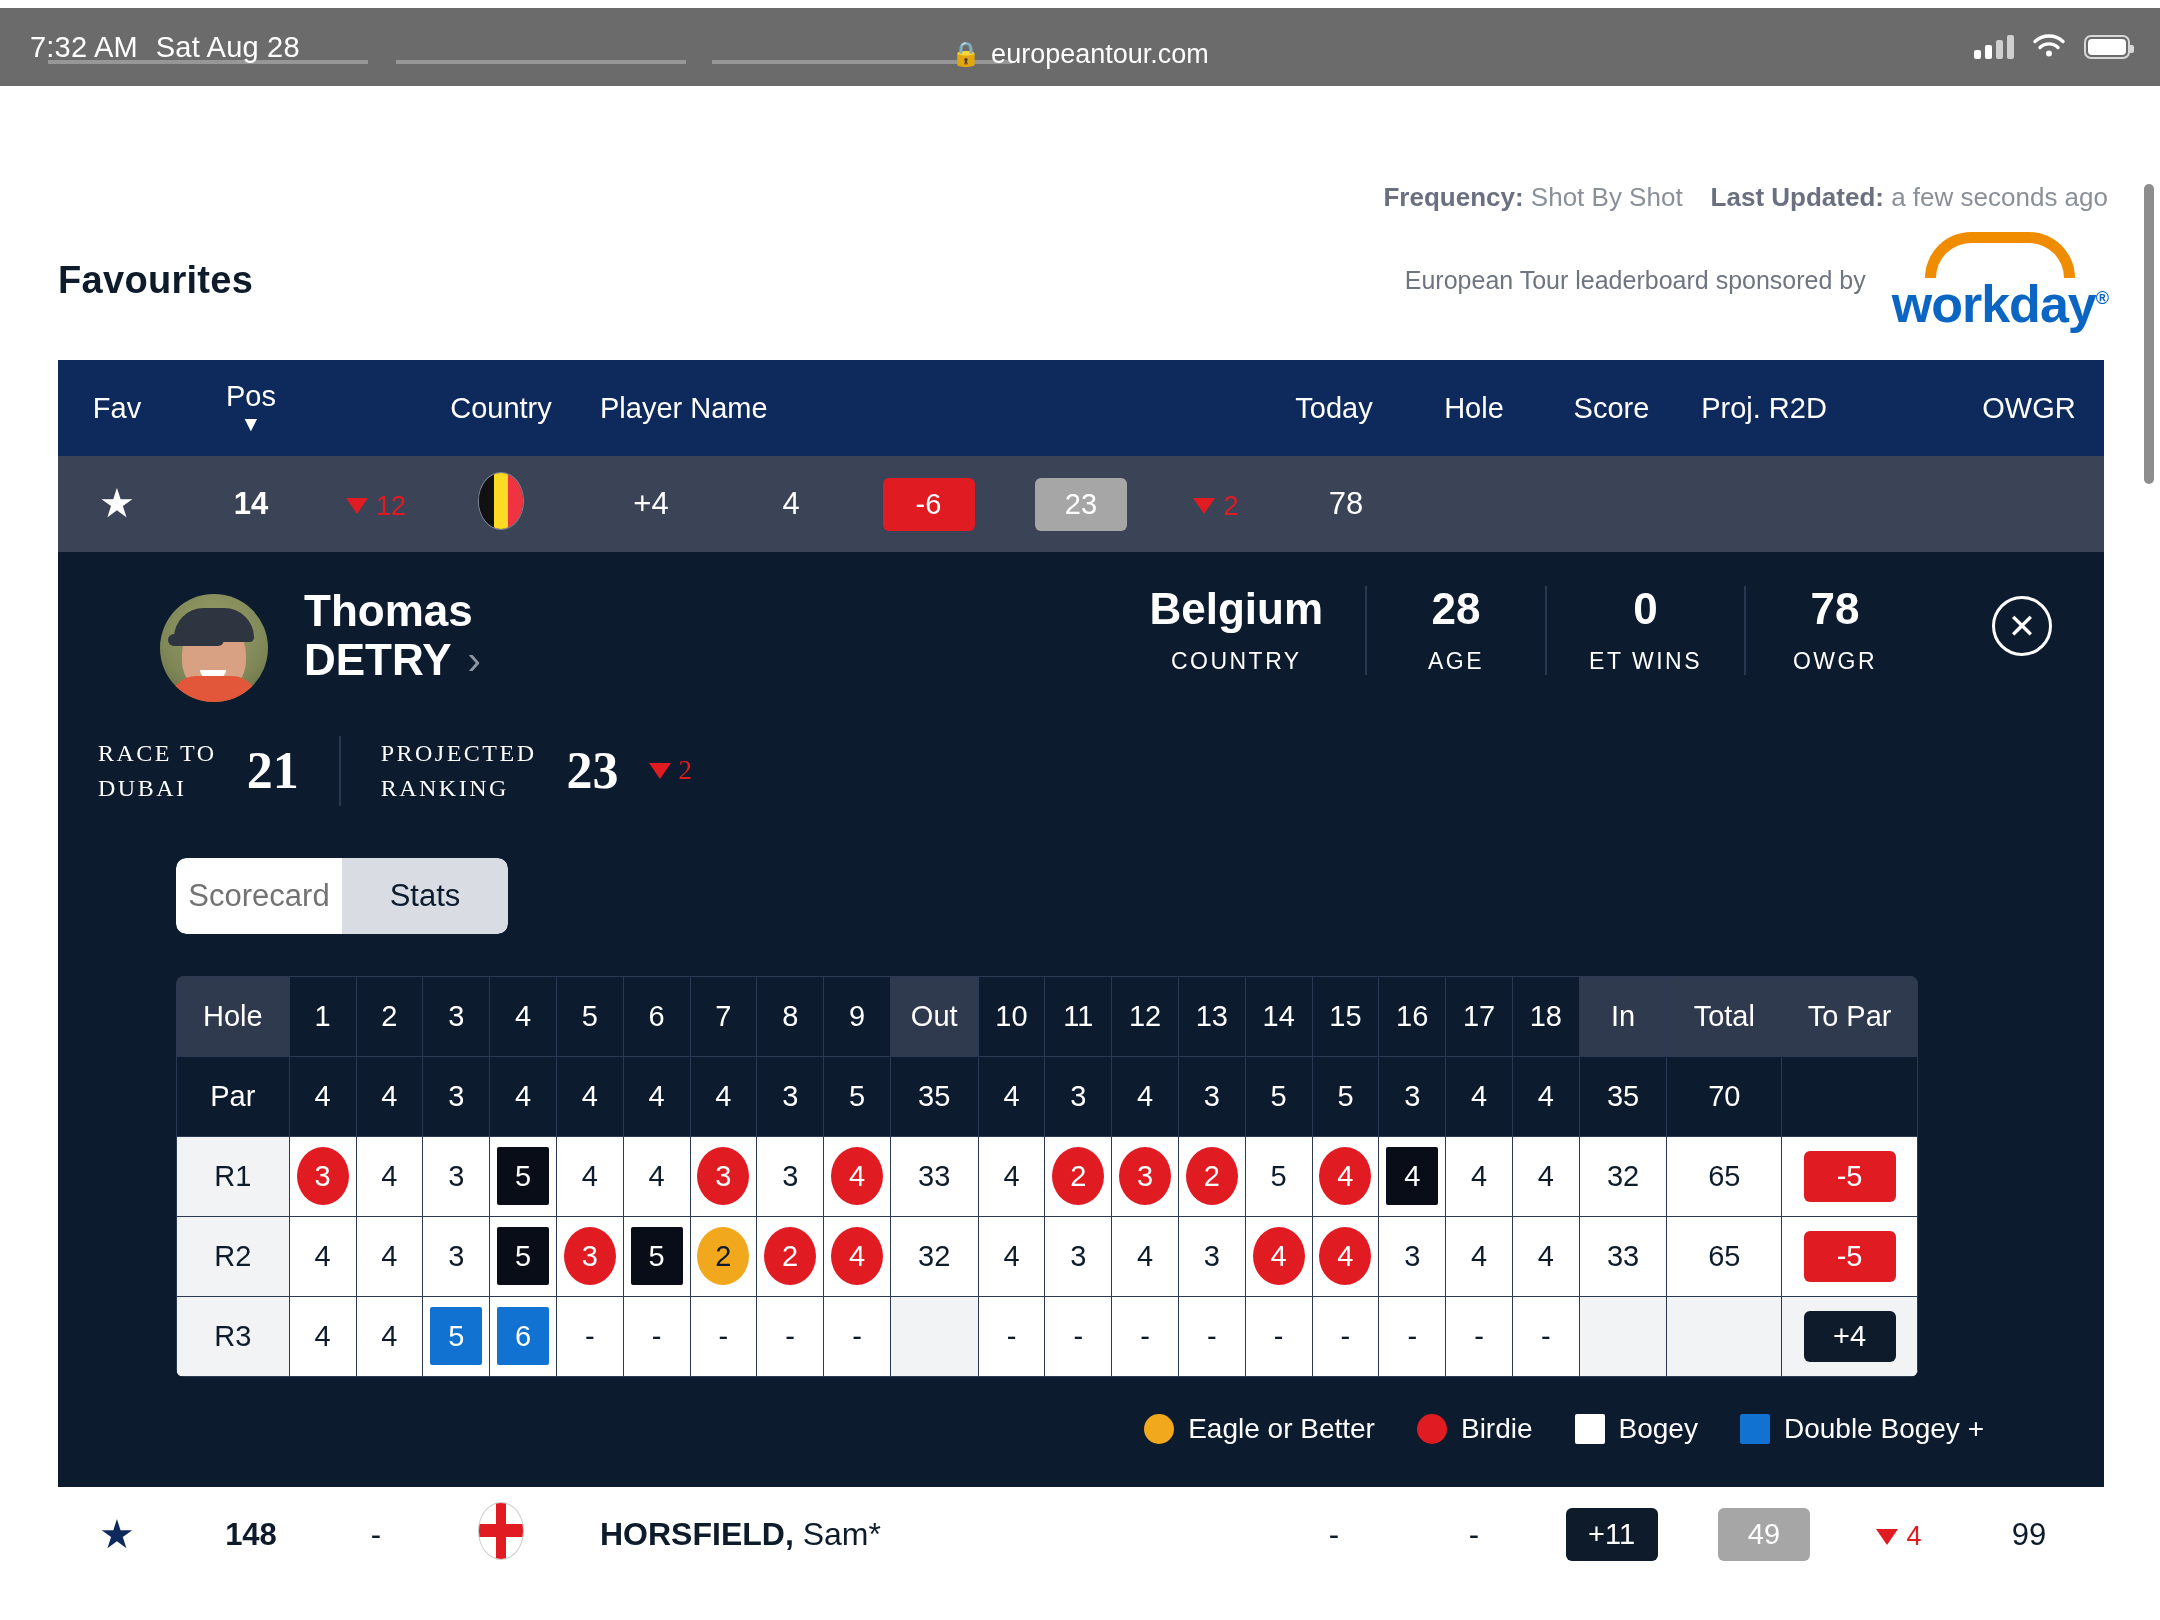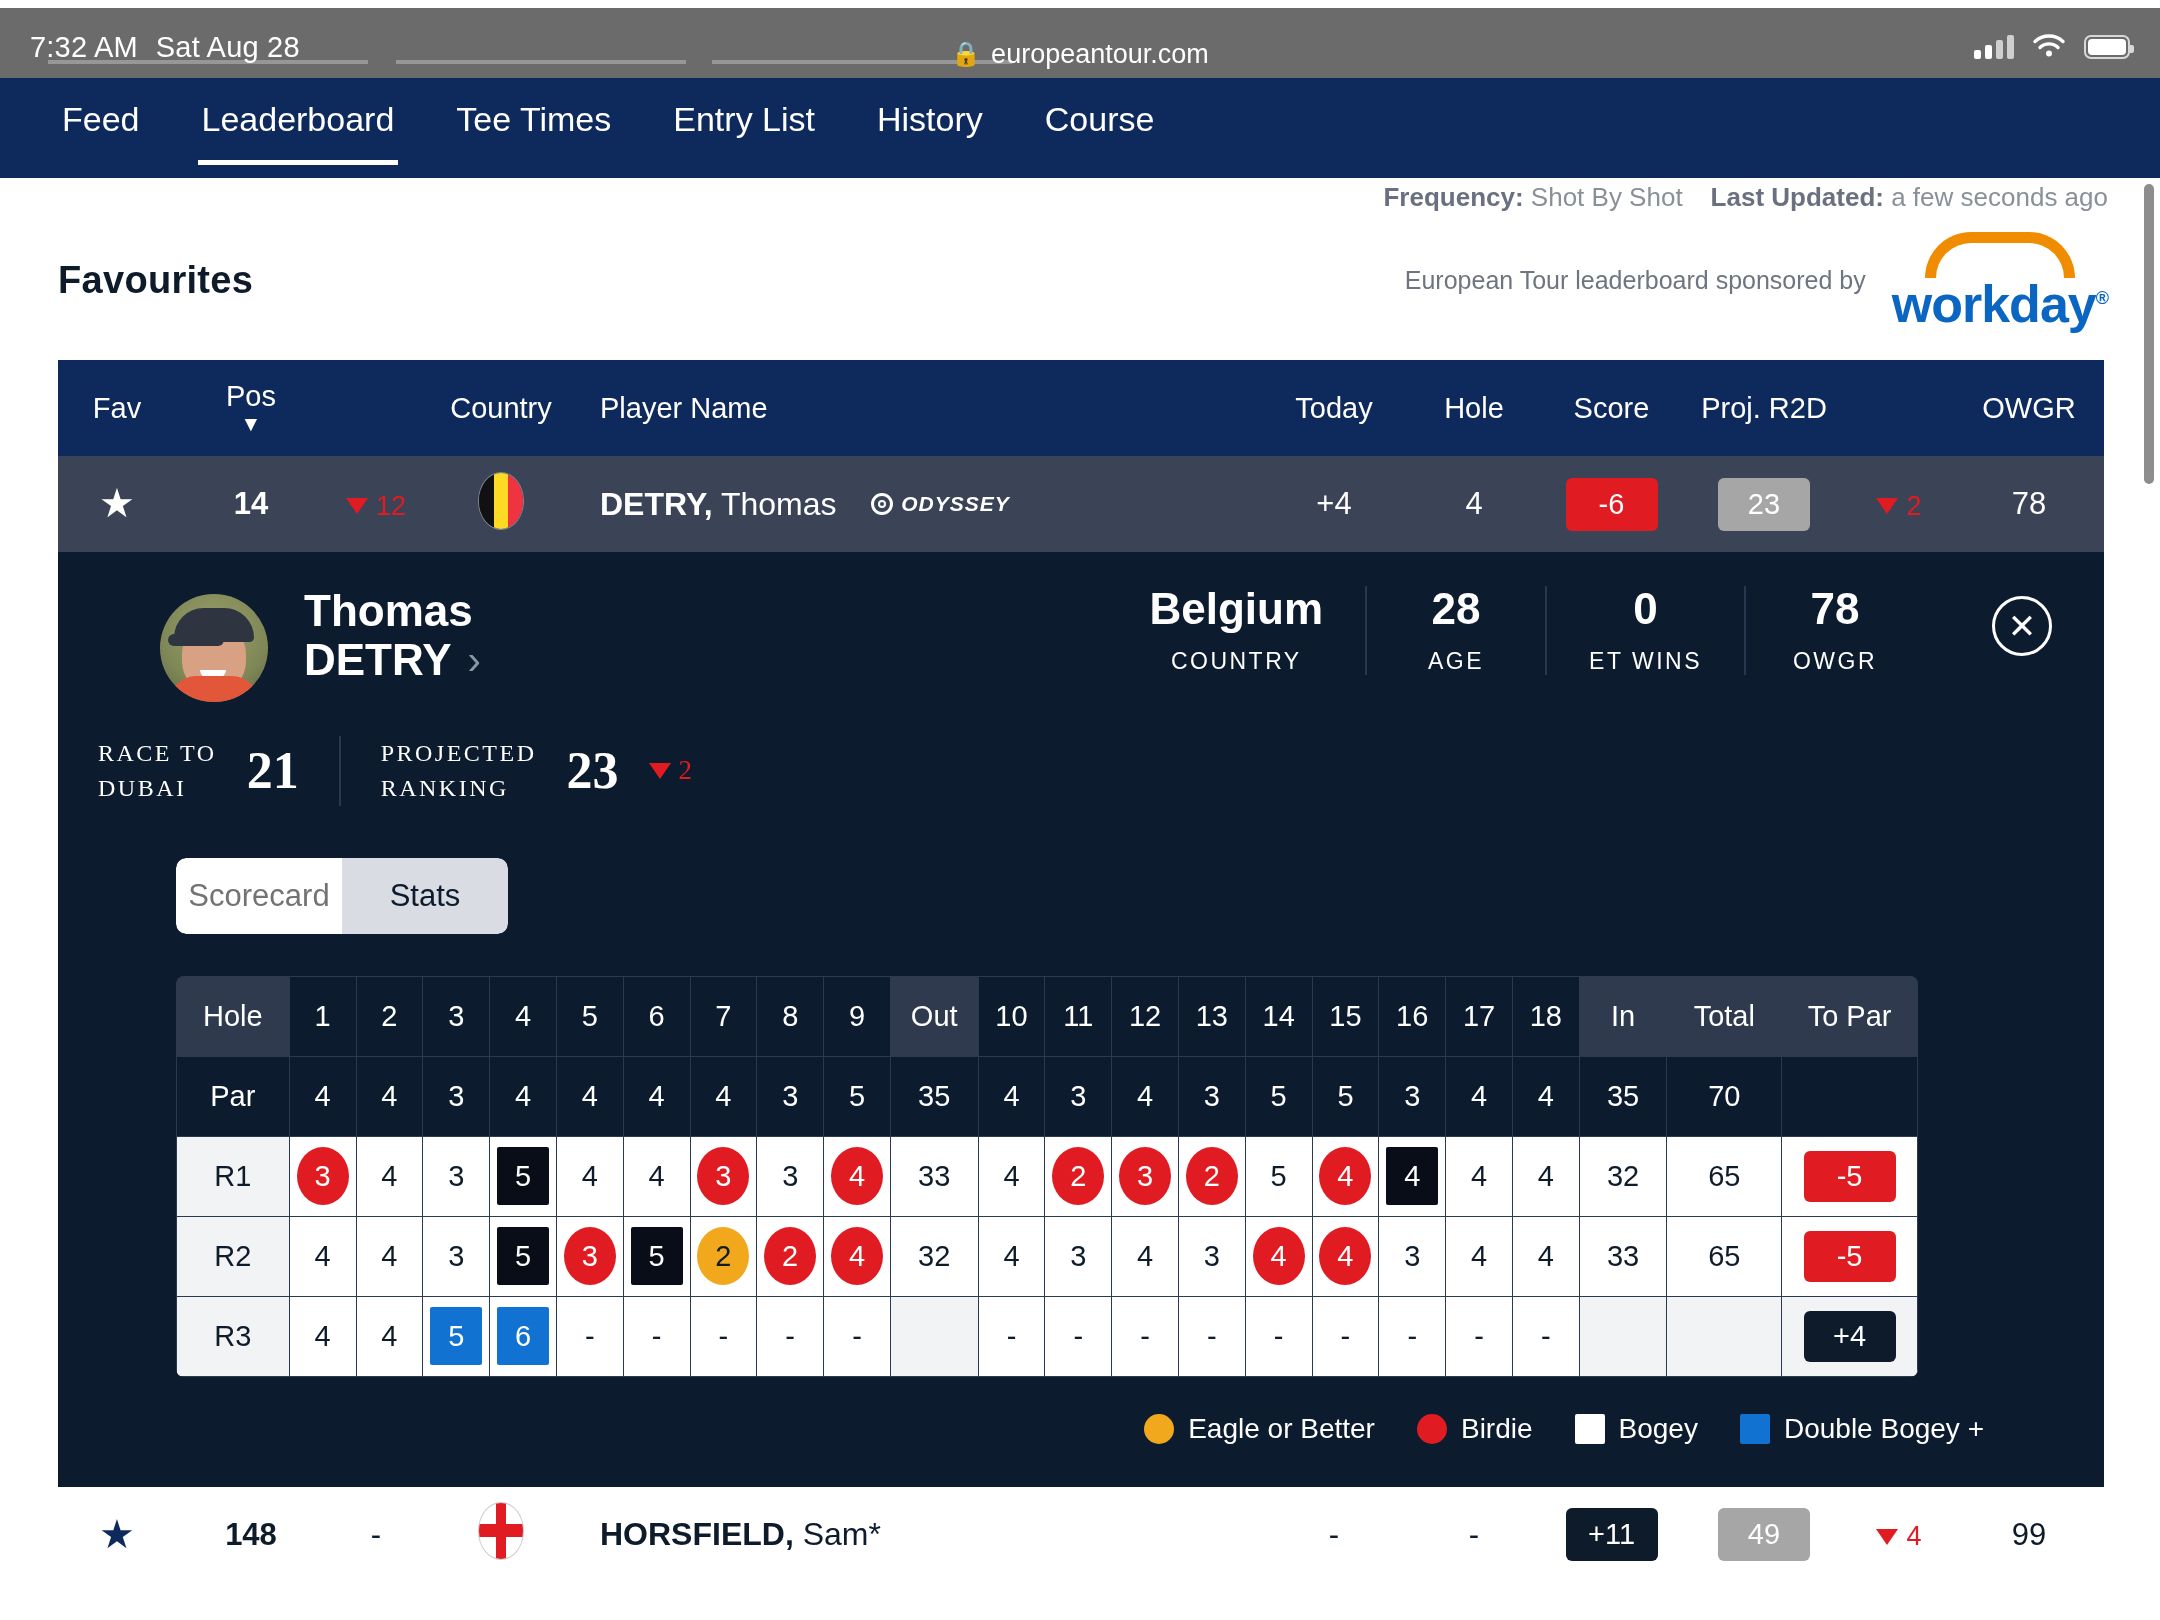--- a/index.html
+++ b/index.html
@@ -237,28 +237,20 @@
 
   <div class="tabghost" style="left:48px;  width:320px;"></div>
   <div class="tabghost" style="left:396px; width:290px;"></div>
   <div class="tabghost" style="left:712px; width:300px;"></div>
 
   <div class="urlbar">
     <span class="lock">🔒</span>
     <span>europeantour.com</span>
   </div>
 
-  <nav class="sitenav">
-    <div class="navitem">Feed</div>
-    <div class="navitem active">Leaderboard</div>
-    <div class="navitem">Tee Times</div>
-    <div class="navitem">Entry List</div>
-    <div class="navitem">History</div>
-    <div class="navitem">Course</div>
-  </nav>
 
   <div class="page">
 
     <div class="meta-strip">
       <span><span class="meta-k">Frequency:</span>
             <span class="meta-v">Shot By Shot</span></span>
       <span><span class="meta-k">Last Updated:</span>
             <span class="meta-v">a few seconds ago</span></span>
     </div>
 
@@ -300,28 +292,20 @@
           <span class="mover">
             <span class="tri-dn"></span>
             <span>12</span>
           </span>
         </div>
         <div class="c-ctry">
           <span class="flag">
             <span style="background:#111111"></span>
               <span style="background:#fdda24"></span>
               <span style="background:#ef3340"></span>
-          </span>
-        </div>
-        <div class="c-name">
-          <span class="pname"><b>DETRY,</b>
-            <span>Thomas</span></span>
-          <span class="odyssey">
-            <span class="ody-ring"></span>
-            <span>ODYSSEY</span>
           </span>
         </div>
         <div class="c-today">+4</div>
         <div class="c-hole">4</div>
         <div class="c-score"><span class="pill red">-6</span></div>
         <div class="c-r2d"><span class="pill grey">23</span></div>
         <div class="c-r2dm">
           <span class="mover">
             <span class="tri-dn"></span>
             <span>2</span>

